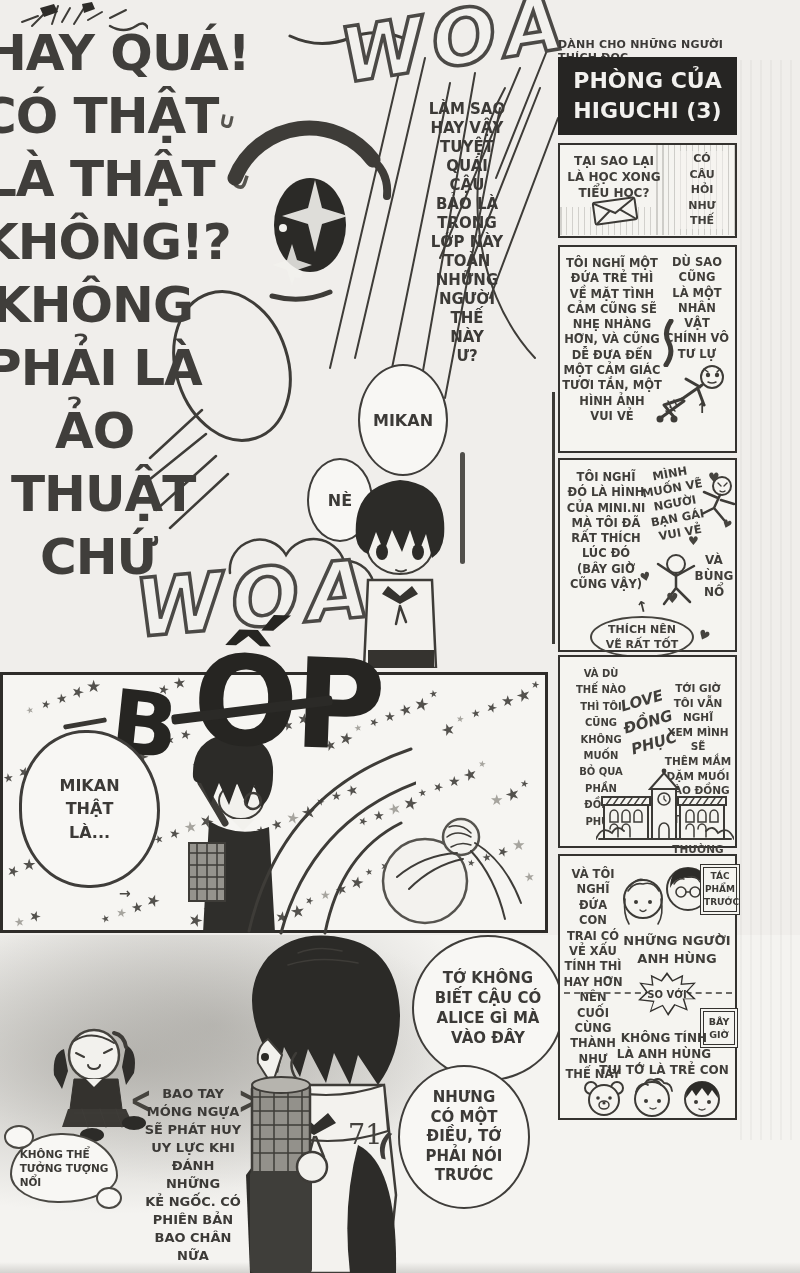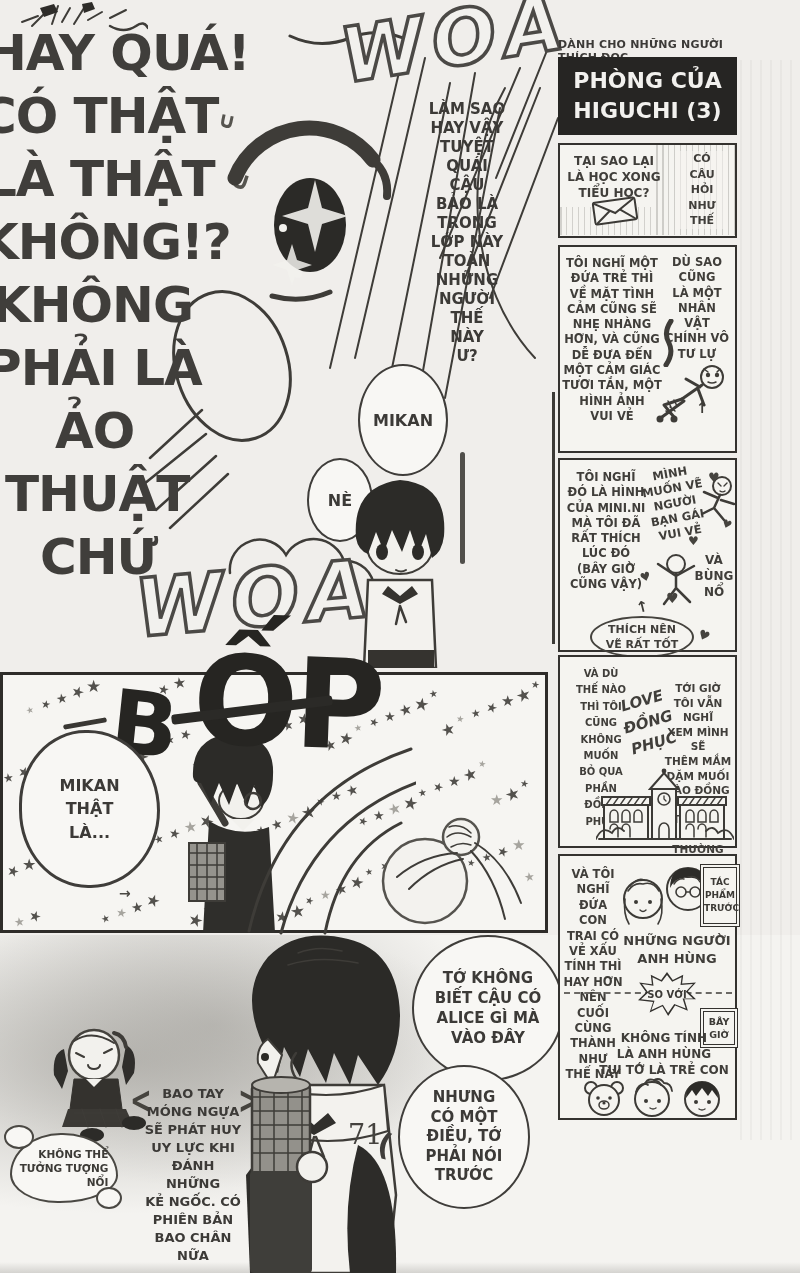--- a/index.html
+++ b/index.html
@@ -16,38 +16,38 @@
   .shout{position:absolute;left:0;top:22px;z-index:3;font-weight:bold;font-size:50px;
          line-height:63px;color:#403e3b;letter-spacing:-1px}
   .shout div{white-space:nowrap}
   .shout div:nth-child(1){margin-left:-15px}
   .shout div:nth-child(2){margin-left:-20px}
   .shout div:nth-child(3){margin-left:-15px}
   .shout div:nth-child(4){margin-left:-20px}
   .shout div:nth-child(5){margin-left:-8px}
   .shout div:nth-child(6){margin-left:-15px}
   .shout div:nth-child(7){margin-left:55px}
-  .shout div:nth-child(8){margin-left:5px}
+  .shout div:nth-child(8){margin-left:11px}
   .shout div:nth-child(9){margin-left:40px}
   .panel2{position:absolute;left:0;top:672px;width:548px;height:261px;
           border:3px solid #2e2c29;box-sizing:border-box;background:#f6f5f2}
   .stars{position:absolute;inset:0;overflow:hidden;z-index:1}
   .star{position:absolute;color:#3d3b37;line-height:1;opacity:.88}
   .bigletter{position:absolute;font-weight:bold;color:#262522;z-index:3;line-height:1}
   .panel3{position:absolute;left:0;top:935px;width:800px;height:338px;background:#f4f3f0}
   .p3shade{position:absolute;left:0;top:0;width:560px;height:300px;
     background:radial-gradient(ellipse at 22% 42%,rgba(150,148,142,.55),rgba(150,148,142,0) 62%),
                radial-gradient(ellipse at 38% 30%,rgba(120,118,112,.35),rgba(120,118,112,0) 55%)}
   .spanel{position:absolute;left:558px;width:179px;background:#f5f4f0;
           border:2.5px solid #34322f;box-sizing:border-box;z-index:5}
   .sp-txt{position:absolute;font-weight:bold;color:#403e3a;text-align:center}
   .hatchV{background:repeating-linear-gradient(90deg,rgba(90,88,82,.45) 0 1.5px,transparent 1.5px 6px)}
   .inkbox{border:2px solid #34322f;background:#f5f4f0;text-align:center;font-weight:bold;color:#3c3a36}
   .cloud{position:absolute;background:#f8f7f4;border:2.5px solid #4a4843;border-radius:48% 52% 55% 45%/60% 62% 40% 42%;
-         display:flex;align-items:center;justify-content:center;text-align:right;font-weight:bold;z-index:4}
+         display:flex;align-items:center;justify-content:center;text-align:left;font-weight:bold;z-index:4}
   .cloud:before,.cloud:after{content:"";position:absolute;background:#f8f7f4;border:2.5px solid #4a4843;border-radius:50%}
   .cloud:before{width:26px;height:20px;left:-8px;top:-10px}
   .cloud:after{width:22px;height:18px;right:-6px;bottom:-8px}
   .starburst{position:absolute;z-index:6;
      clip-path:polygon(50% 0,60% 18%,78% 6%,76% 26%,100% 24%,86% 44%,100% 62%,80% 62%,86% 88%,64% 76%,52% 100%,42% 78%,20% 92%,26% 68%,0 64%,14% 46%,2% 24%,24% 28%,22% 6%,40% 18%);
      background:#34322f;display:flex;align-items:center;justify-content:center}
   .starburst>div{width:calc(100% - 6px);height:calc(100% - 6px);
      clip-path:polygon(50% 0,60% 18%,78% 6%,76% 26%,100% 24%,86% 44%,100% 62%,80% 62%,86% 88%,64% 76%,52% 100%,42% 78%,20% 92%,26% 68%,0 64%,14% 46%,2% 24%,24% 28%,22% 6%,40% 18%);
      background:#f5f4f0;display:flex;align-items:center;justify-content:center;font-weight:bold;font-size:10px;color:#3c3a36;text-align:center}
   .margin-streaks{position:absolute;left:740px;top:60px;width:58px;height:1080px;opacity:.5;
@@ -525,21 +525,21 @@
       <path class="sk" stroke-width="1.4" d="M20 38 q3 3 6 0"></path>
     </svg>
     <svg class="abs" style="left:104px;top:6px" width="48" height="54" viewBox="0 0 48 54">
       <circle cx="24" cy="27" r="21" fill="#f5f4f0" stroke="#3c3a36" stroke-width="2"></circle>
       <path d="M6 26 Q6 6 24 6 Q42 6 42 26 Q36 14 24 16 Q12 14 6 26 Z" fill="#2d2c29"></path>
       <path class="sk" stroke-width="1.5" d="M10 22 q4 -6 10 -5 M24 15 q8 -2 12 5"></path>
       <circle class="sk" stroke-width="1.6" cx="17" cy="30" r="5"></circle>
         <circle class="sk" stroke-width="1.6" cx="31" cy="30" r="5"></circle>
       <path class="sk" stroke-width="1.4" d="M22 30 h4"></path>
     </svg>
-    <div class="inkbox" style="position:absolute;left:140px;top:8px;width:32px;font-size:9px;line-height:13px;padding:8px 0;border-style:double;border-width:4px">
+    <div class="inkbox" style="position:absolute;left:140px;top:8px;width:32px;font-size:9px;line-height:13px;padding:2px 0;border-style:double;border-width:4px">
       <span data-bind="sidebar.panel_e.prev_box_lines">TÁC
 PHẨM
 TRƯỚC</span>
     </div>
     <div class="sp-txt" data-bind="sidebar.panel_e.heroes_lines" style="left:62px;top:76px;width:110px;font-size:13px;line-height:18px">NHỮNG NGƯỜI
 ANH HÙNG</div>
     <div class="abs" style="left:4px;top:136px;width:168px;border-top:2px dashed #6b6965"></div>
     <div class="starburst" style="left:78px;top:116px;width:58px;height:44px">
       <div>
           <span data-bind="sidebar.panel_e.compare">SO VỚI</span>

